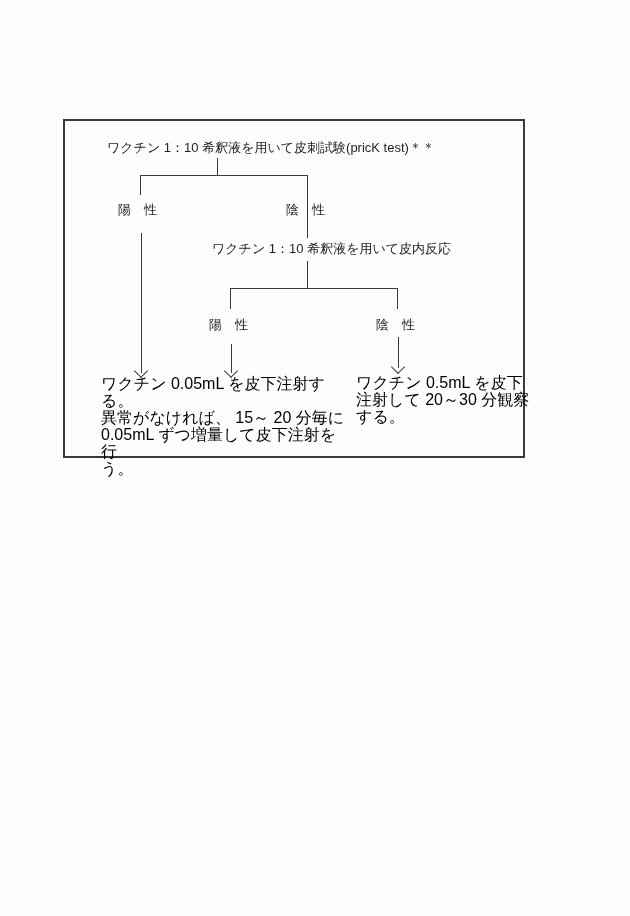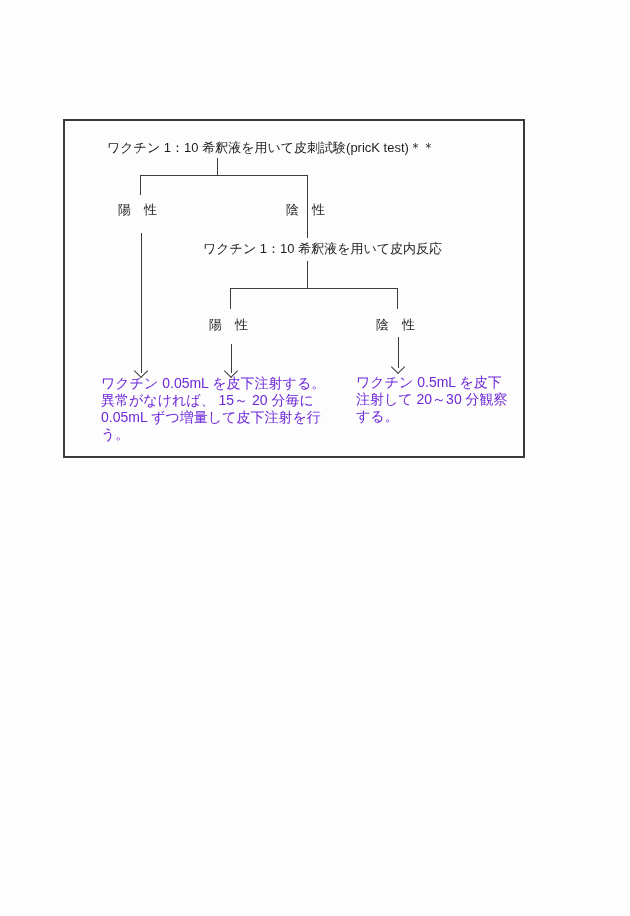--- a/index.html
+++ b/index.html
@@ -29,24 +29,24 @@
   }
   .lbl {
     position: absolute;
     font-size: 13px;
     line-height: 17px;
     white-space: nowrap;
     color: #1e1e1e;
   }
   .block {
     position: absolute;
-    font-size: 14px;
+    font-size: 16px;
     line-height: 17px;
     white-space: pre-line;
-    color: #6d28d9;
+    color: #000000;
   }
   .hline {
     position: absolute;
     height: 1px;
     background: #3c3c3c;
   }
   .vline {
     position: absolute;
     width: 1px;
     background: #3c3c3c;
@@ -84,21 +84,21 @@
 
   <div class="vline" style="left:398px; top:308px; height:31px;"></div>
   <div class="ahead" style="left:393px; top:333px;"></div>
 
   <div class="lbl" style="left:107px; top:110px;">ワクチン 1：10 希釈液を用いて皮刺試験(pricK  test)＊＊</div>
 
   <div class="lbl" style="left:118px; top:172px;">陽　性</div>
 
   <div class="lbl" style="left:286px; top:172px;">陰　性</div>
 
-  <div class="lbl" style="left:203px; top:211px;">ワクチン 1：10 希釈液を用いて皮内反応</div>
+  <div class="lbl" style="left:212px; top:211px;">ワクチン 1：10 希釈液を用いて皮内反応</div>
 
   <div class="lbl" style="left:209px; top:287px;">陽　性</div>
 
   <div class="lbl" style="left:376px; top:287px;">陰　性</div>
 
   <div class="block" style="left:101px; top:346px; width:250px;">ワクチン 0.05mL を皮下注射する。
 異常がなければ、 15～ 20 分毎に
 0.05mL ずつ増量して皮下注射を行
 う。</div>
 

